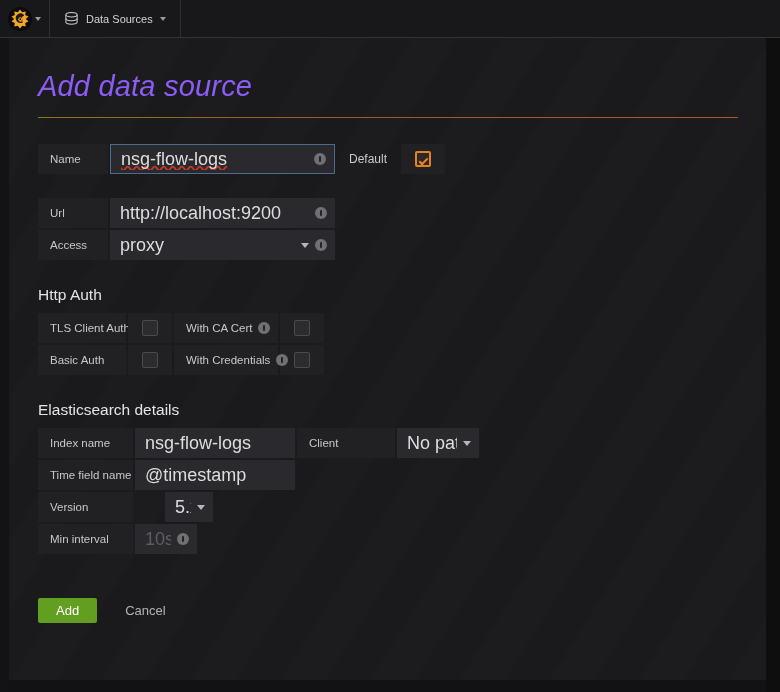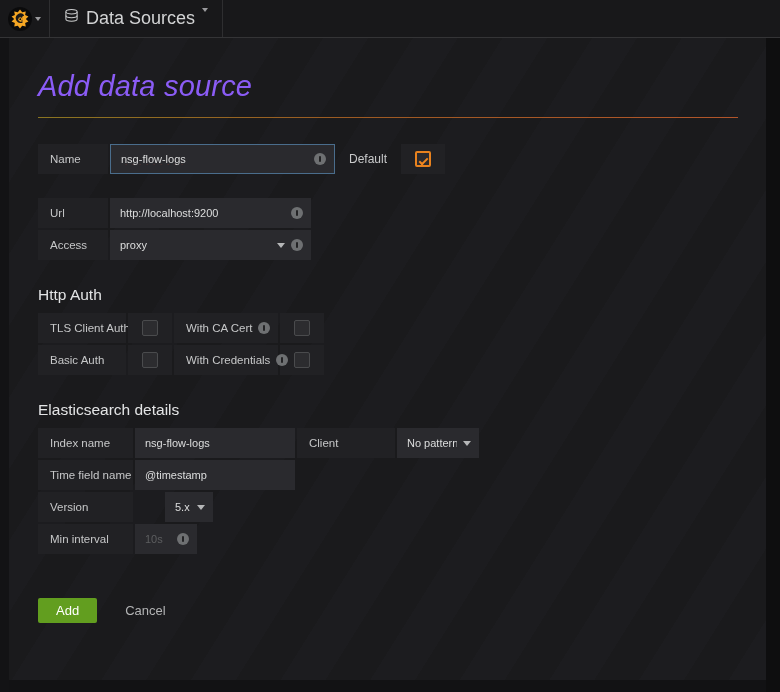--- a/index.html
+++ b/index.html
@@ -67,26 +67,26 @@
     position: relative;
   }
   .logo-badge svg { display: block; }
   .caret-s {
     width: 0; height: 0;
     border-left: 3.5px solid transparent;
     border-right: 3.5px solid transparent;
     border-top: 4px solid #9a9a9d;
   }
   .nav-section {
-    display: flex; align-items: flex-start; gap: 7px;
+    display: flex; align-items: center; gap: 7px;
     padding: 8px 14px;
     border-right: 1px solid #2e2e30;
     cursor: pointer;
     color: #d2d3d4;
-    font-size: 18px;
+    font-size: 11px;
   }
   .nav-section .db-icon { display: flex; align-items: center; }
   .nav-rest { flex: 1; }
 
   
   .content {
     position: absolute; left: 9px; top: 38px;
     width: 757px;
     padding: 32px 0 0 29px;
     z-index: 2;
@@ -126,21 +126,21 @@
     white-space: nowrap;
   }
   .lbl.w70 { width: 70px; }
   .lbl.w95 { width: 95px; }
   .fld {
     background: #2a2a2e;
     height: 30px;
     display: flex; align-items: center;
     padding: 0 8px 0 10px;
     color: #dcdddd;
-    font-size: 11px;
+    font-size: 18px;
     position: relative;
     margin-left: 2px;
   }
   .fld .val { flex: 1; white-space: nowrap; overflow: hidden; }
   .fld .val.placeholder { color: #5d5e60; }
   .fld .val.spell {
     text-decoration: underline;
     text-decoration-color: #c0392b;
     text-decoration-style: wavy;
     text-decoration-skip-ink: none;
@@ -207,21 +207,21 @@
     content: "";
     position: absolute;
     left: 2px; top: 5px;
     width: 7px; height: 3px;
     border-left: 2px solid #f0861f;
     border-bottom: 2px solid #f0861f;
     transform: rotate(-45deg);
   }
 
   
-  .w-url   { width: 201px; }
+  .w-url   { width: 225px; }
   .w-name  { width: 225px; }
   .w-type  { width: 225px; }
   .w-index { width: 160px; }
   .w-time  { width: 160px; }
   .w-ver   { width: 48px; margin-left: 32px; }
   .w-min   { width: 62px; }
   .w-pat   { width: 82px; }
   .lbl.w-patlbl { width: 98px; }
 
   .cb-lbl {

